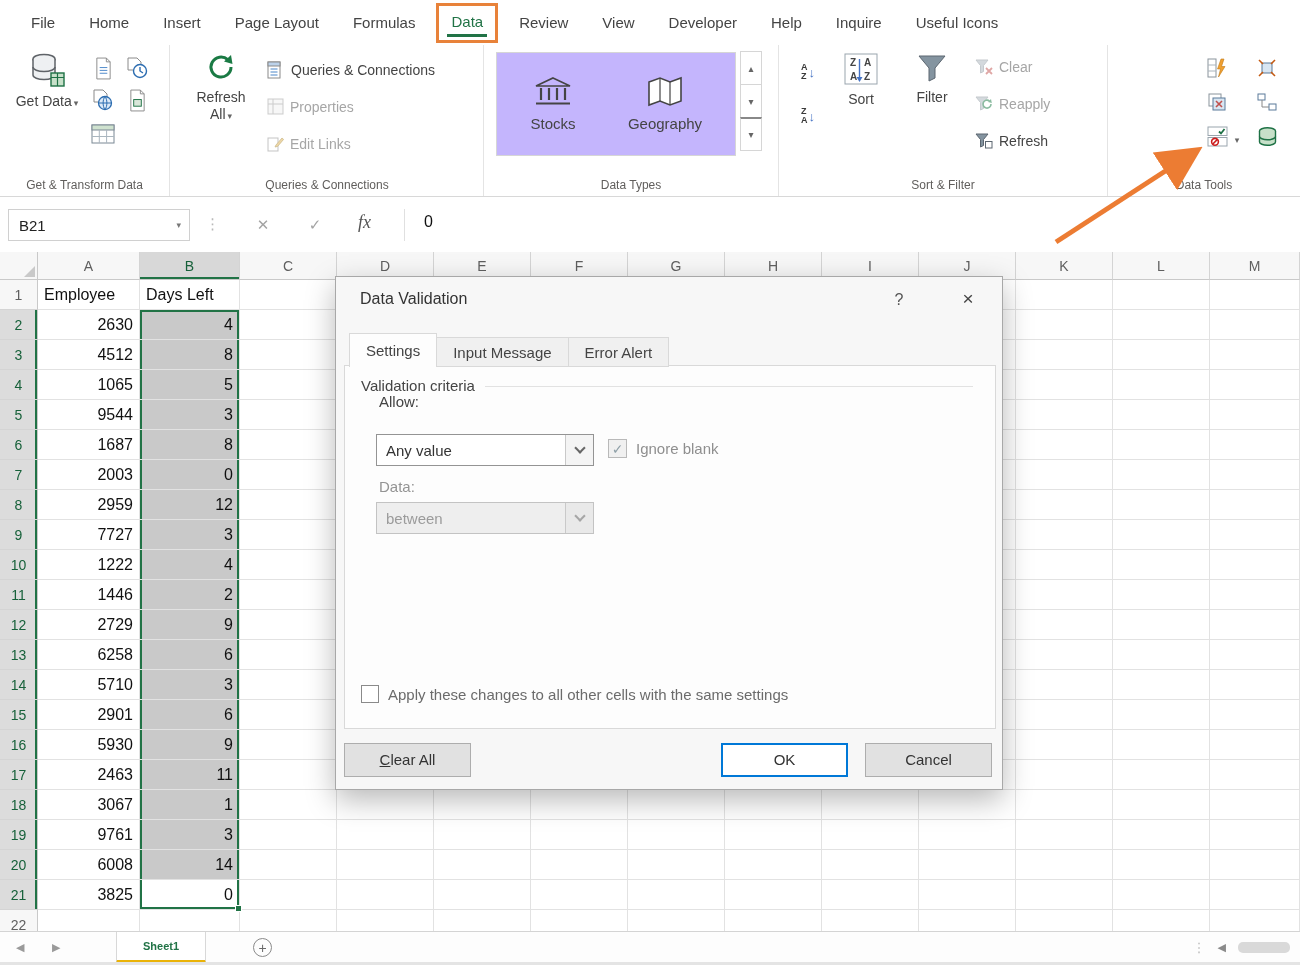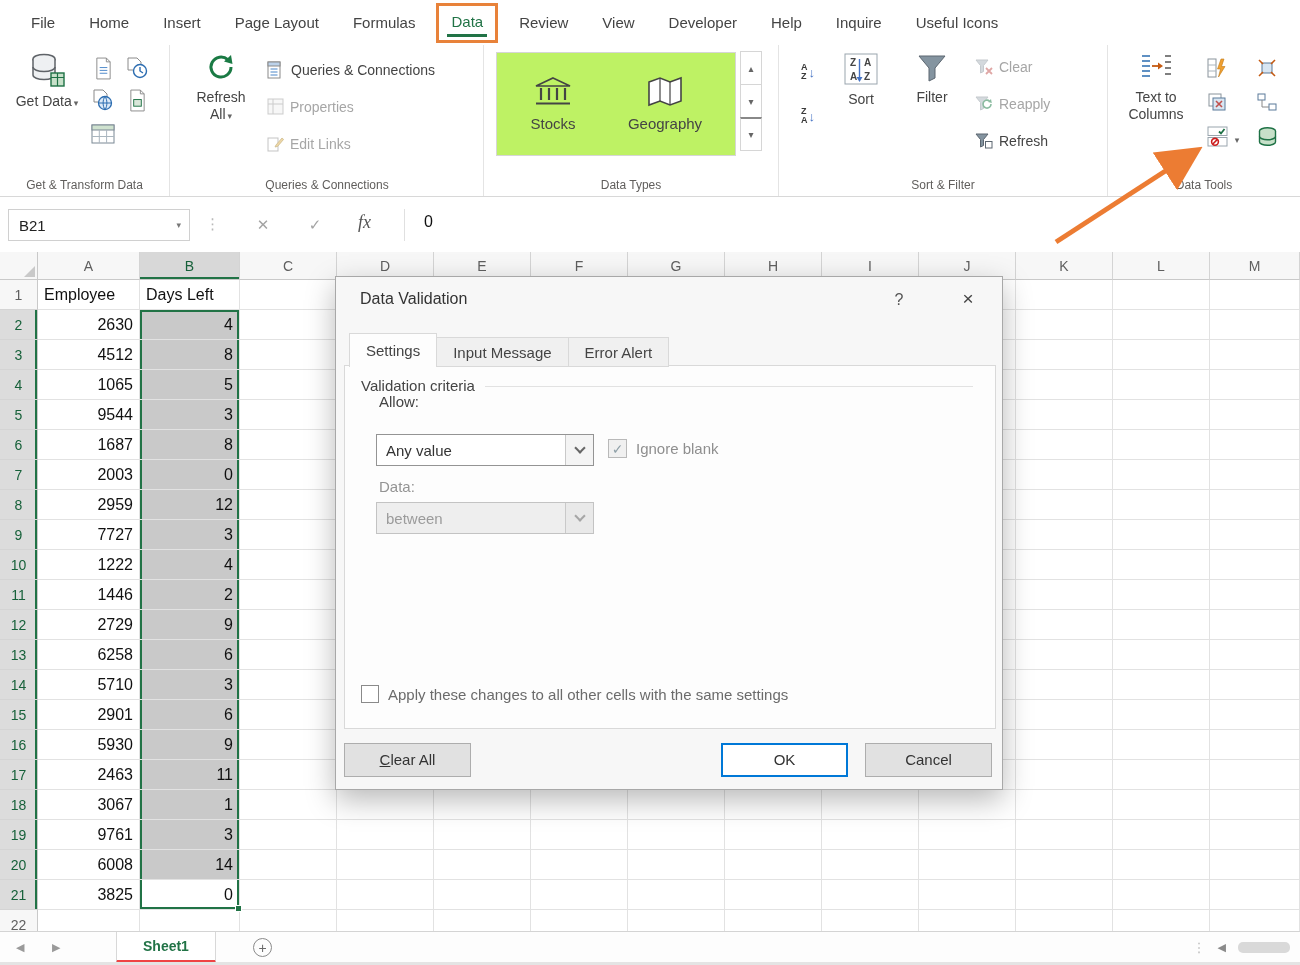--- a/index.html
+++ b/index.html
@@ -15,21 +15,21 @@
   
   .ribbon { position:absolute; top:45px; left:0; width:100%; height:152px; background:#fff; border-bottom:1px solid #d8d8d8; }
   .rgroup { position:absolute; top:0; height:151px; border-right:1px solid #e4e4e4; }
   .glabel { position:absolute; bottom:4px; left:0; right:0; text-align:center; font-size:12px; color:#605e5c; white-space:nowrap; }
   .bigbtn { position:absolute; display:flex; flex-direction:column; align-items:center; text-align:center; font-size:14px; color:#444; }
   .bigbtn .bl { margin-top:6px; line-height:17px; }
   .caret { font-size:9px; color:#666; margin-left:2px; }
   .ritem { position:absolute; display:flex; align-items:center; gap:6px; font-size:14px; color:#444; white-space:nowrap; }
   .ritem.dis { color:#a6a6a6; }
   .smbtn { position:absolute; width:26px; height:26px; display:flex; align-items:center; justify-content:center; }
-  .gallery { position:absolute; background:#bef264; border:1px solid #d6d6d6; display:flex; }
+  .gallery { position:absolute; background:#c4b5fd; border:1px solid #d6d6d6; display:flex; }
   .gtile { width:112px; display:flex; flex-direction:column; align-items:center; justify-content:center; gap:8px; font-size:15px; color:#444; }
   .gscroll { position:absolute; display:flex; flex-direction:column; }
   .gscroll div { width:22px; height:34px; border:1px solid #d6d6d6; background:#fff; margin-top:-1px; display:flex; align-items:center; justify-content:center; color:#666; font-size:10px; }
   .sortsm { display:flex; align-items:center; gap:1px; }
   .sortsm .lt { display:flex; flex-direction:column; font-size:9px; font-weight:bold; color:#3a3a3a; line-height:9px; }
   .sortsm .ar { font-size:13px; color:#4472c4; }
 
   
   .fbar { position:absolute; top:198px; left:0; width:100%; height:64px; background:#fff; border-bottom:1px solid #d4d4d4; }
   .namebox { position:absolute; left:8px; top:11px; width:182px; height:32px; border:1px solid #d0d0d0; background:#fff; display:flex; align-items:center; font-size:15px; color:#222; padding-left:10px; }
@@ -51,21 +51,21 @@
   .rh { background:#f7f7f7; border-right:1px solid #c9c9c9; border-bottom:1px solid #d4d4d4; color:#5f5f5f; font-size:14px; display:flex; align-items:center; justify-content:center; }
   .rh.sel { background:#dcdcdc; box-shadow:inset -2px 0 0 #217346; color:#17613a; }
   .cell { border-right:1px solid #e2e2e2; border-bottom:1px solid #e2e2e2; display:flex; align-items:center; padding:0 6px; font-size:16px; color:#111; background:#fff; position:relative; }
   .cell.num { justify-content:flex-end; }
   .cell.fill { background:#c9c9c9; }
   .fill-handle { position:absolute; right:-3px; bottom:-3px; width:7px; height:7px; background:#217346; border:1px solid #fff; z-index:5; }
 
   
   .sheetbar { position:absolute; top:931px; left:0; width:100%; height:31px; background:#fdfdfd; border-top:1px solid #d4d4d4; }
   .sbnav { position:absolute; top:9px; color:#9a9a9a; font-size:11px; }
-  .sheettab { position:absolute; left:116px; top:0; height:31px; padding:0 26px; background:#fff; border-right:1px solid #d8d8d8; border-left:1px solid #d8d8d8; border-bottom:3px solid #ef4444; display:flex; align-items:center; font-size:14px; font-weight:bold; color:#217346; }
+  .sheettab { position:absolute; left:116px; top:0; height:31px; padding:0 26px; background:#fff; border-right:1px solid #d8d8d8; border-left:1px solid #d8d8d8; border-bottom:3px solid #eab308; display:flex; align-items:center; font-size:11px; font-weight:bold; color:#217346; }
   .sbadd { position:absolute; left:253px; top:6px; width:19px; height:19px; border:1px solid #8a8a8a; border-radius:50%; color:#6a6a6a; font-size:14px; display:flex; align-items:center; justify-content:center; }
   .sbright { position:absolute; right:0; top:0; height:100%; display:flex; align-items:center; gap:12px; padding-right:10px; }
   .sbright .dots { color:#b9b9b9; font-size:13px; }
   .sbright .arr { color:#8a8a8a; font-size:11px; }
   .sbthumb { width:52px; height:11px; background:#d9d9d9; border-radius:5px; }
   .bottomstrip { position:absolute; left:0; top:962px; width:100%; height:3px; background:#e4e4e4; }
 
   
   .dialog { position:absolute; left:335px; top:276px; width:668px; height:514px; background:#f7f7f7; border:1px solid #a8a8a8; box-shadow:0 10px 28px rgba(0,0,0,.28); z-index:50; }
   .dtitle { position:absolute; left:24px; top:13px; font-size:16px; color:#333; }
@@ -313,31 +313,20 @@
               <path d="M1 1h12l-4.5 5.5v6l-3 1.5v-7.5z" fill="#8494a0" stroke="#5c6670"></path>
               <rect x="10.5" y="8.5" width="6.5" height="6.5" fill="#fff" stroke="#5c6670"></rect>
             </svg>
           </span>
         <span>Refresh</span>
       </div>
       <div class="glabel">Sort &amp; Filter</div>
     </div>
 
     <div class="rgroup" style="left:1108px;width:192px;border-right:none">
-      <div class="bigbtn" style="left:10px;top:8px;width:76px">
-        <span>
-            <svg width="34" height="30" viewBox="0 0 34 30">
-              <path d="M3 3h8M3 8h8M3 13h8M3 18h8M3 23h8" stroke="#2b6cb0" stroke-width="1.6"></path>
-              <path d="M13 13h6" stroke="#c55a11" stroke-width="1.8"></path>
-              <polygon points="19,9.5 24,13 19,16.5" fill="#c55a11"></polygon>
-              <path d="M26 3h6M26 9h6M26 15h6M26 21h6" stroke="#555" stroke-width="1.6"></path>
-            </svg>
-          </span>
-        <span class="bl"><span>Text to Columns</span></span>
-      </div>
       <div class="smbtn" style="left:96px;top:10px">
           <svg width="20" height="20" viewBox="0 0 20 20">
             <rect x="1" y="1" width="8" height="18" fill="#fff" stroke="#8a949c"></rect>
             <path d="M1 7h8M1 13h8" stroke="#aab4bc"></path>
             <polygon points="14,1 10.5,11 13.5,11 11.5,19 18,8.5 14.5,8.5 17,1" fill="#f0a030" stroke="#c07818" stroke-width=".6"></polygon>
           </svg>
         </div>
       <div class="smbtn" style="left:146px;top:10px">
           <svg width="20" height="20" viewBox="0 0 20 20">
             <rect x="5" y="5" width="10" height="10" fill="#d9e6f2" stroke="#5b7a9a"></rect>

